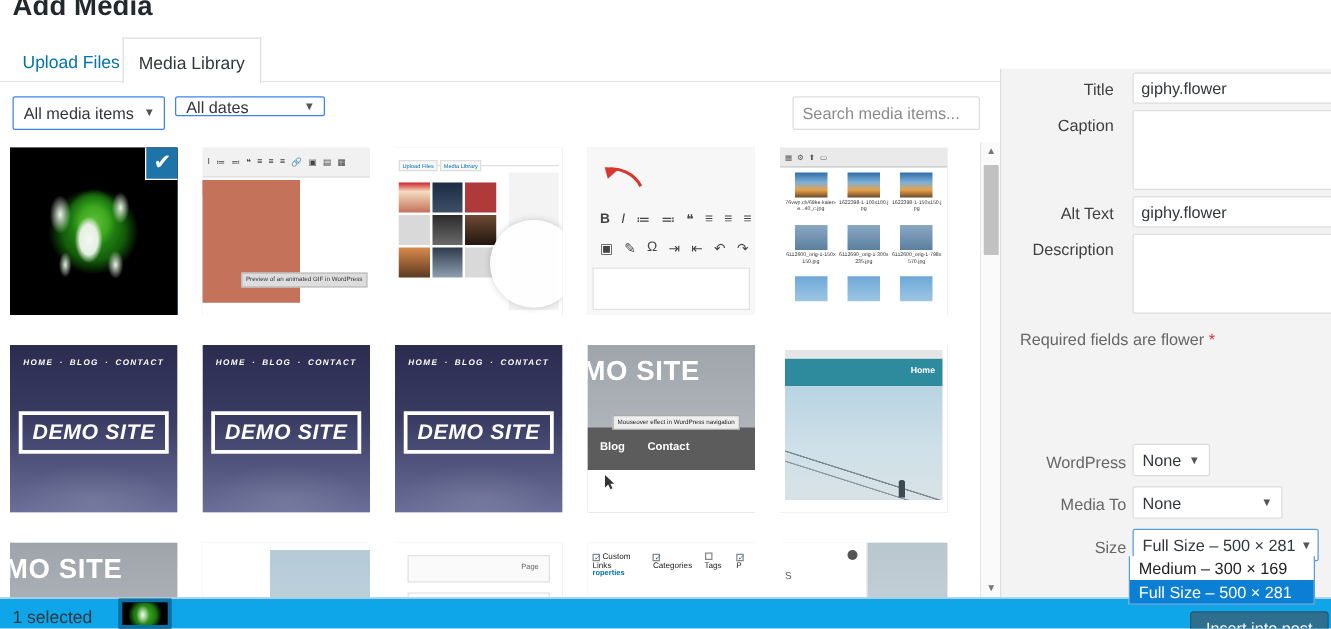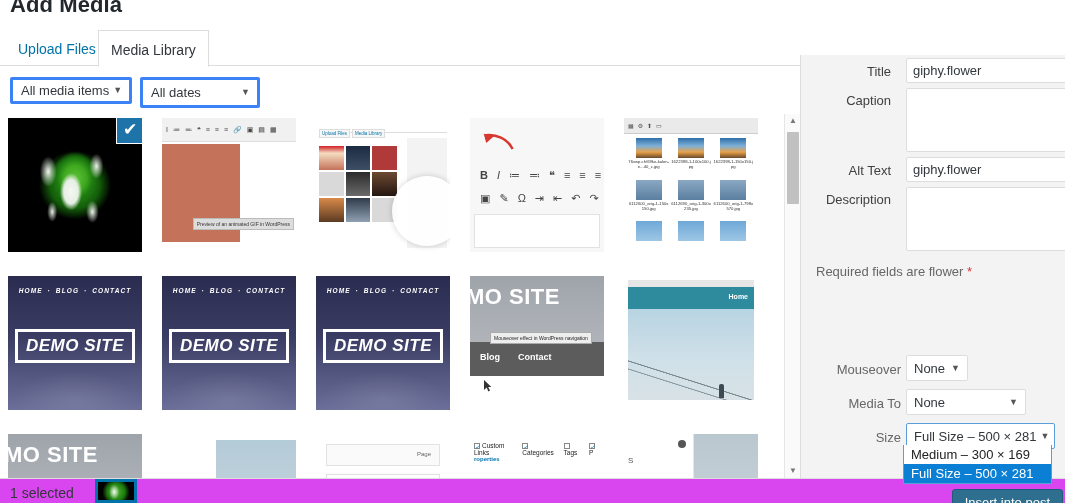--- a/index.html
+++ b/index.html
@@ -65,34 +65,34 @@
   }
   .toolbar {
     position: absolute;
     left: 0; top: 0;
     width: 800px; height: 48px;
     background: #fff;
   }
   .select-box {
     position: absolute;
     background: #fff;
-    border: 3px solid #3b82f6;
+    border: 1px solid #3b82f6;
     border-radius: 2px;
     font-size: 13px;
     color: #32373c;
     line-height: 1;
     display: flex;
     align-items: center;
     cursor: pointer;
   }
   .select-box .lbl { flex: 1 1 auto; padding-left: 8px; white-space: nowrap; }
   .select-box .arrow { padding: 0 7px 0 4px; font-size: 9px; color: #555; }
 
   #filter-type { left: 10px; top: 11px; width: 122px; height: 27px; }
-  #filter-date { left: 140px; top: 11px; width: 120px; height: 31px; }
+  #filter-date { left: 140px; top: 11px; width: 120px; height: 16px; }
 
   .search-input {
     position: absolute;
     left: 634px; top: 11px;
     width: 150px; height: 27px;
     border: 1px solid #ddd;
     border-radius: 2px;
     background: #fff;
     font-family: "Liberation Sans", sans-serif;
     font-size: 13px;
@@ -370,21 +370,21 @@
     line-height:17px;
     white-space:nowrap;
     cursor:pointer;
   }
   .dropdown-list .opt.sel { background:#0b7fd4; color:#fff; }
 
   
   .footer {
     position:absolute; left:0; top:478px;
     width:1065px; height:25px;
-    background:#d946ef;
+    background:#0ea5e9;
     border-top:1px solid #ddd;
   }
   .selected-count {
     position:absolute; left:10px; top:6px;
     font-size:14px; color:#32373c;
   }
   .sel-thumb {
     position:absolute; left:95px; top:479px;
     width:42px; height:24px;
     border:3px solid #0073aa;
@@ -428,20 +428,21 @@
 
     <div class="toolbar">
       <div class="select-box" id="filter-type">
         <span class="lbl">All media items</span>
         <span class="arrow">▼</span>
       </div>
       <div class="select-box" id="filter-date">
         <span class="lbl">All dates</span>
         <span class="arrow">▼</span>
       </div>
+      <input class="search-input" type="text" placeholder="Search media items..." style="">
     </div>
 
     <div class="grid-wrap">
       <div class="grid">
 
         <div class="cell selected" style="left:8px; top:4px;">
           <div class="th th-flower">
             <div class="flower-bg"></div>
           </div>
           <div class="check-badge">✔</div>
@@ -688,21 +689,21 @@
 
     <div class="field-label" style="position:absolute; left:10px; top:136px; width:90px;">Description</div>
     <textarea class="field-textarea" style="position: absolute; left: 105px; top: 132px; width: 175px; height: 64px;"></textarea>
 
     <div class="required-note">
       <span>Required fields are flower</span>
       <span class="star">*</span>
     </div>
 
 
-    <div class="sb-label" style="left:10px; top:307px; width:90px;">Mouseover</div>
+    <div class="sb-label" style="left:10px; top:307px; width:90px;">WordPress</div>
     <div class="sb-select" style="left:105px; top:300px; width:62px; height:26px;">
       <span class="lbl">None</span>
       <span class="arrow">▼</span>
     </div>
 
     <div class="sb-label" style="left:10px; top:341px; width:90px;">Media To</div>
     <div class="sb-select" style="left:105px; top:334px; width:120px; height:26px;">
       <span class="lbl">None</span>
       <span class="arrow">▼</span>
     </div>

